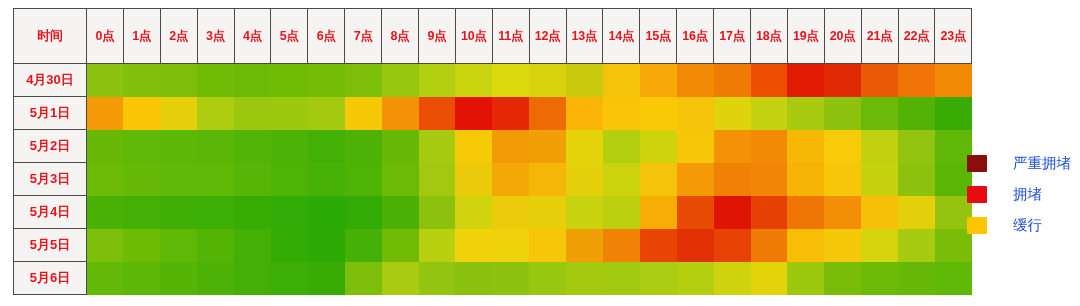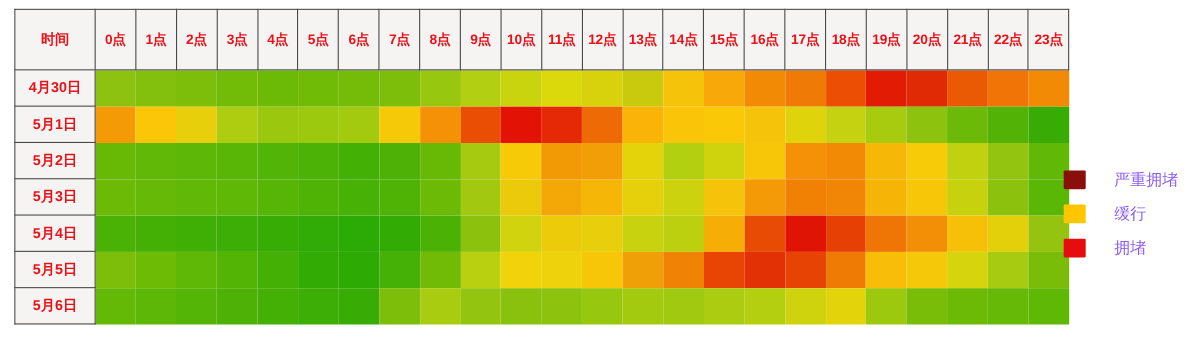--- a/index.html
+++ b/index.html
@@ -100,21 +100,21 @@
   }
   .legend-swatch {
     width: 20px;
     height: 17px;
     flex: 0 0 auto;
     border-radius: 1px;
   }
   .legend-label {
     margin-left: 26px;
     font-size: 14.5px;
-    color: #8b5cf6;
+    color: #1d4ed8;
     white-space: nowrap;
     font-family: "DejaVu Sans", "Liberation Sans", sans-serif;
   }
 </style>
 </head>
 <body>
 
 <div id="root">
 
   <div class="heatmap-wrap">
@@ -344,22 +344,22 @@
     </table>
   </div>
 
   <div class="legend">
 
   <div class="legend-row">
         <span class="legend-swatch" style="background: rgb(138, 15, 11);"></span>
         <span class="legend-label">严重拥堵</span>
       </div>
       <div class="legend-row">
+        <span class="legend-swatch" style="background: rgb(230, 13, 16);"></span>
+        <span class="legend-label">拥堵</span>
+      </div>
+      <div class="legend-row">
         <span class="legend-swatch" style="background: rgb(255, 198, 0);"></span>
         <span class="legend-label">缓行</span>
       </div>
-      <div class="legend-row">
-        <span class="legend-swatch" style="background: rgb(230, 13, 16);"></span>
-        <span class="legend-label">拥堵</span>
-      </div>
     </div>
 
 </div>
 
 </body></html>

